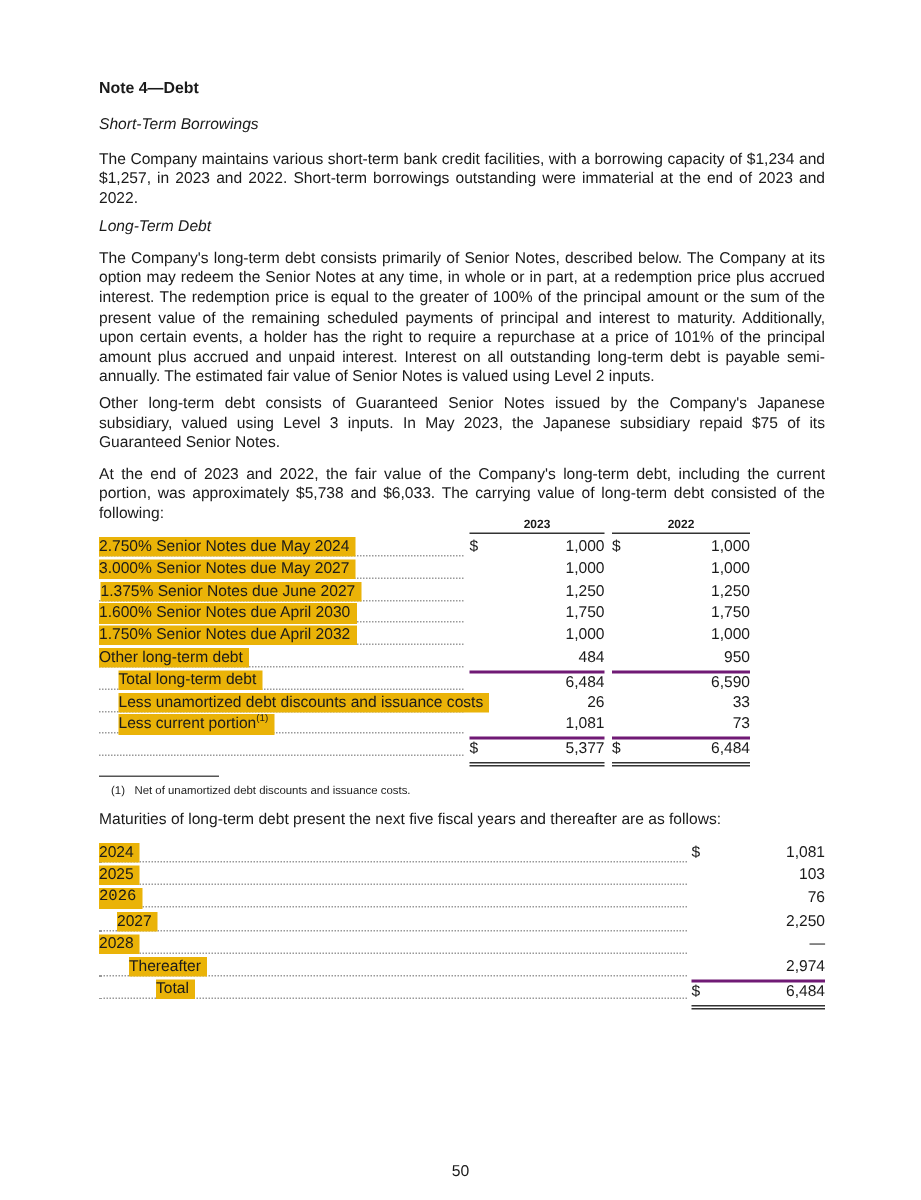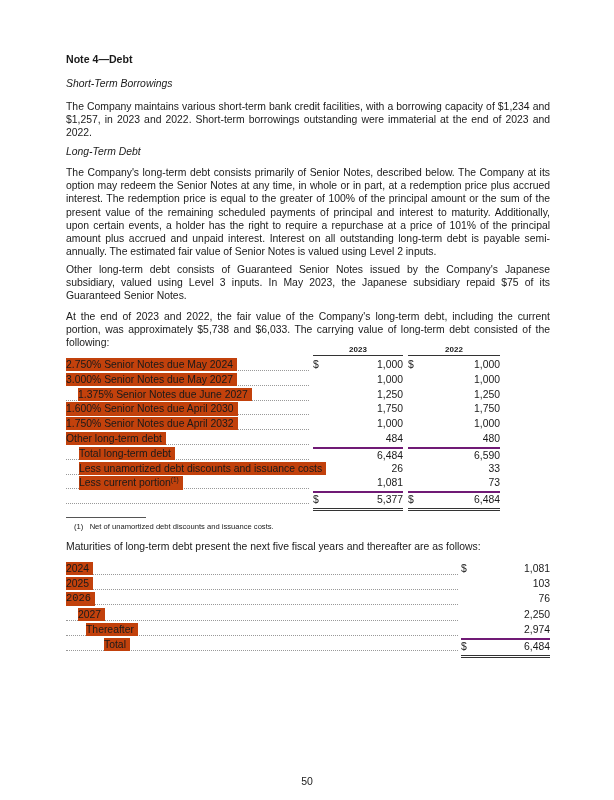--- a/index.html
+++ b/index.html
@@ -4,21 +4,21 @@
 <style>
   html, body { margin:0; padding:0; background:#fff; }
   body { width:614px; height:800px; position:relative; overflow:hidden;
          font-family:"Liberation Sans", sans-serif; color:#1a1a1a; font-size:10.4px; line-height:13.2px; }
   .page { position:absolute; left:66px; top:0; width:484px; }
   .title { position:absolute; top:53px; left:0; font-weight:bold; font-size:10.6px; }
   .subhead { position:absolute; left:0; font-style:italic; }
   .para { position:absolute; left:0; width:484px; text-align:justify; }
   .tbl { position:absolute; left:0; width:484px; }
   .row { position:relative; height:14.8px; }
-  .lbl { position:absolute; left:0; white-space:nowrap; background:#c2410c; padding-right:4px; z-index:2; }
+  .lbl { position:absolute; left:0; white-space:nowrap; background:#eab308; padding-right:4px; z-index:2; }
   .dots { position:absolute; left:0; top:0; height:12px; border-bottom:1px dotted #999; z-index:1; }
   .cell { position:absolute; height:14.8px; }
   .dollar { position:absolute; left:0; }
   .num { position:absolute; right:0;margin-left:24px; }
   .hdr { position:absolute; font-weight:bold; font-size:8px; text-align:center; border-bottom:1.4px solid #333; height:12px; }
   .topline { border-top:2px solid #701a75; }
   .dbl { border-bottom:3px double #333; }
   .footrule { position:absolute; left:0; width:80px; border-top:1px solid #555; }
   .footnote { position:absolute; left:8px; font-size:7.6px; }
   .pagenum { position:absolute; top:775px; left:0; width:614px; text-align:center; font-size:10.5px; }
@@ -61,21 +61,21 @@
           <span class="lbl" style="left: 0px;"><span>3.000% Senior Notes due May 2027</span></span>
           <div class="cell" style="left: 247px; width: 90px;">
             <span class="num">1,000</span>
           </div>
           <div class="cell" style="left: 342px; width: 92px;">
             <span class="num">1,000</span>
           </div>
         </div>
         <div class="row">
           <div class="dots" style="width: 243px;"></div>
-          <span class="lbl" style="left: 12px;"><span>1.375% Senior Notes due June 2027</span></span>
+          <span class="lbl" style="left: 1px;"><span>1.375% Senior Notes due June 2027</span></span>
           <div class="cell" style="left: 247px; width: 90px;">
             <span class="num">1,250</span>
           </div>
           <div class="cell" style="left: 342px; width: 92px;">
             <span class="num">1,250</span>
           </div>
         </div>
         <div class="row">
           <div class="dots" style="width: 243px;"></div>
           <span class="lbl" style="left: 0px;"><span>1.600% Senior Notes due April 2030</span></span>
@@ -96,21 +96,21 @@
             <span class="num">1,000</span>
           </div>
         </div>
         <div class="row">
           <div class="dots" style="width: 243px;"></div>
           <span class="lbl" style="left: 0px;"><span>Other long-term debt</span></span>
           <div class="cell" style="left: 247px; width: 90px;">
             <span class="num">484</span>
           </div>
           <div class="cell" style="left: 342px; width: 92px;">
-            <span class="num">480</span>
+            <span class="num">950</span>
           </div>
         </div>
         <div class="row">
           <div class="dots" style="width: 243px;"></div>
           <span class="lbl" style="left: 13px;"><span>Total long-term debt</span></span>
           <div class="cell topline" style="left: 247px; width: 90px;">
             <span class="num">6,484</span>
           </div>
           <div class="cell topline" style="left: 342px; width: 92px;">
             <span class="num">6,590</span>
@@ -183,20 +183,27 @@
         </div>
         <div class="row" style="height: 15.2px;">
           <div class="dots" style="width: 392px;"></div>
           <span class="lbl" style="left: 0px; margin-left: 12px;">2027</span>
           <div class="cell" style="left: 395px; width: 89px;">
             <span class="num">2,250</span>
           </div>
         </div>
         <div class="row" style="height: 15.2px;">
           <div class="dots" style="width: 392px;"></div>
+          <span class="lbl" style="left: 0px;">2028</span>
+          <div class="cell" style="left: 395px; width: 89px;">
+            <span class="num">—</span>
+          </div>
+        </div>
+        <div class="row" style="height: 15.2px;">
+          <div class="dots" style="width: 392px;"></div>
           <span class="lbl" style="left: 20px;">Thereafter</span>
           <div class="cell" style="left: 395px; width: 89px;">
             <span class="num">2,974</span>
           </div>
         </div>
         <div class="row" style="height: 15.2px;">
           <div class="dots" style="width: 392px;"></div>
           <span class="lbl" style="left: 38px;">Total</span>
           <div class="cell topline dbl" style="left: 395px; width: 89px;">
             <span class="dollar">$</span>

